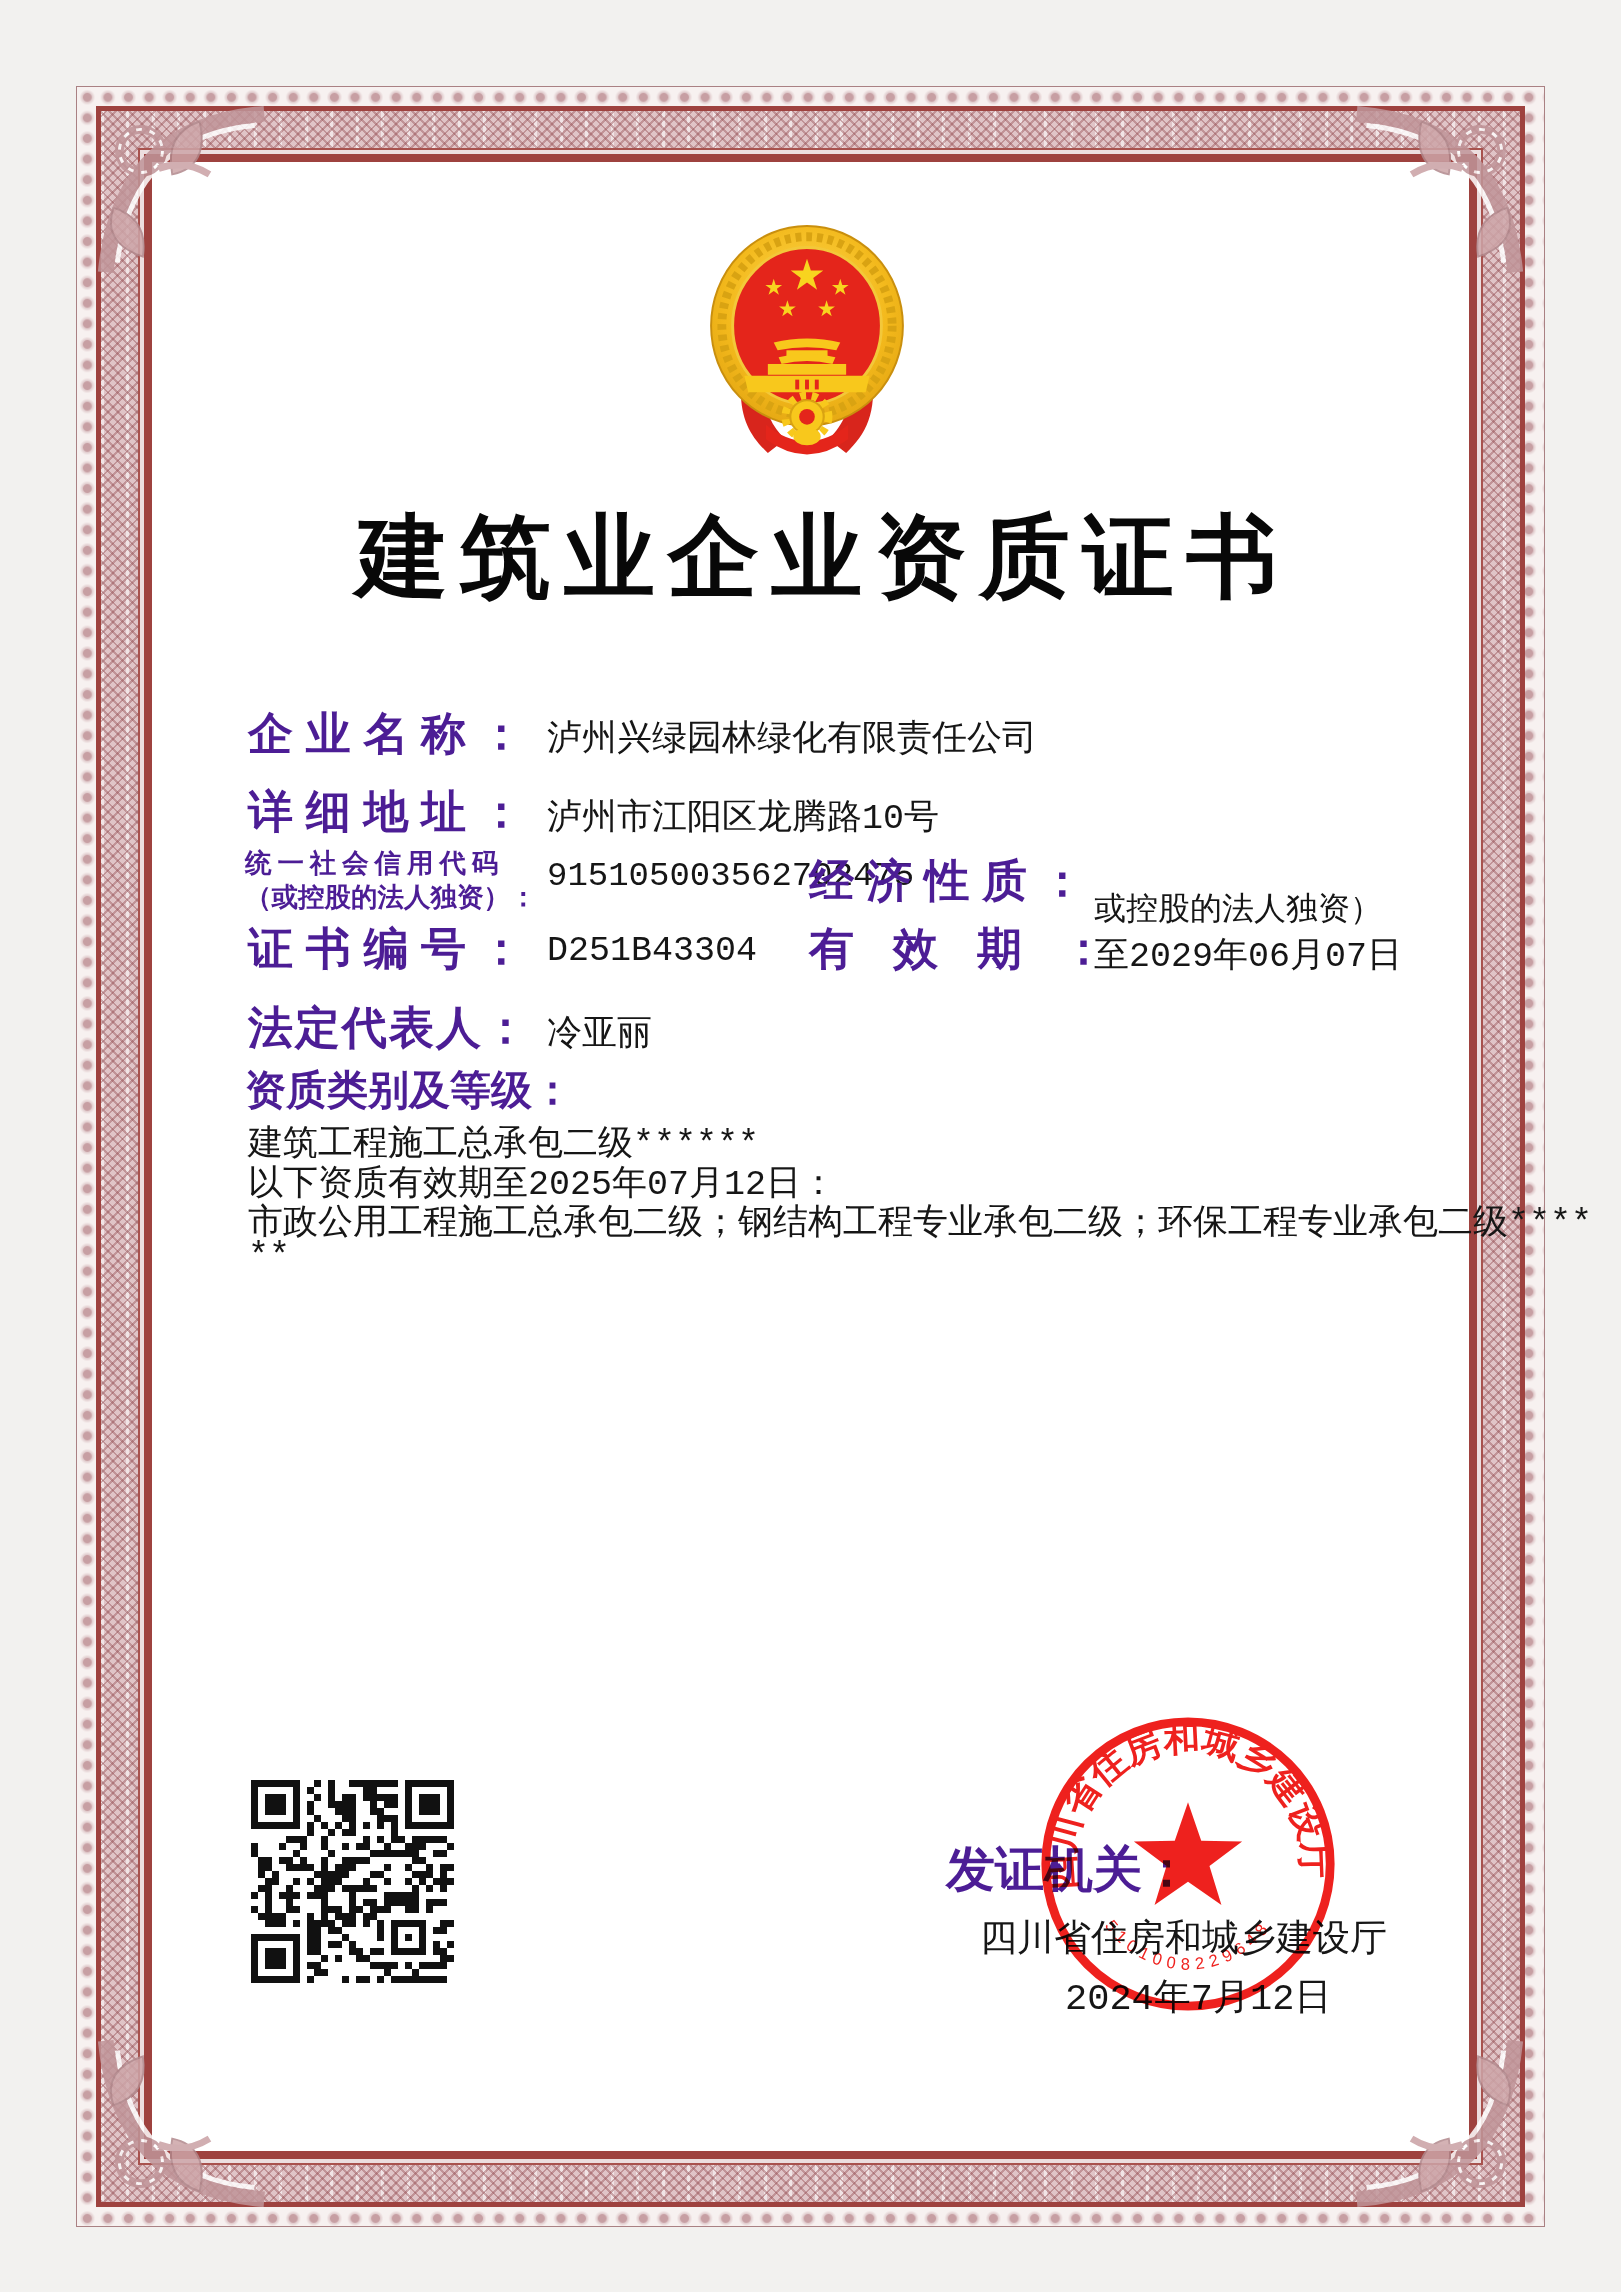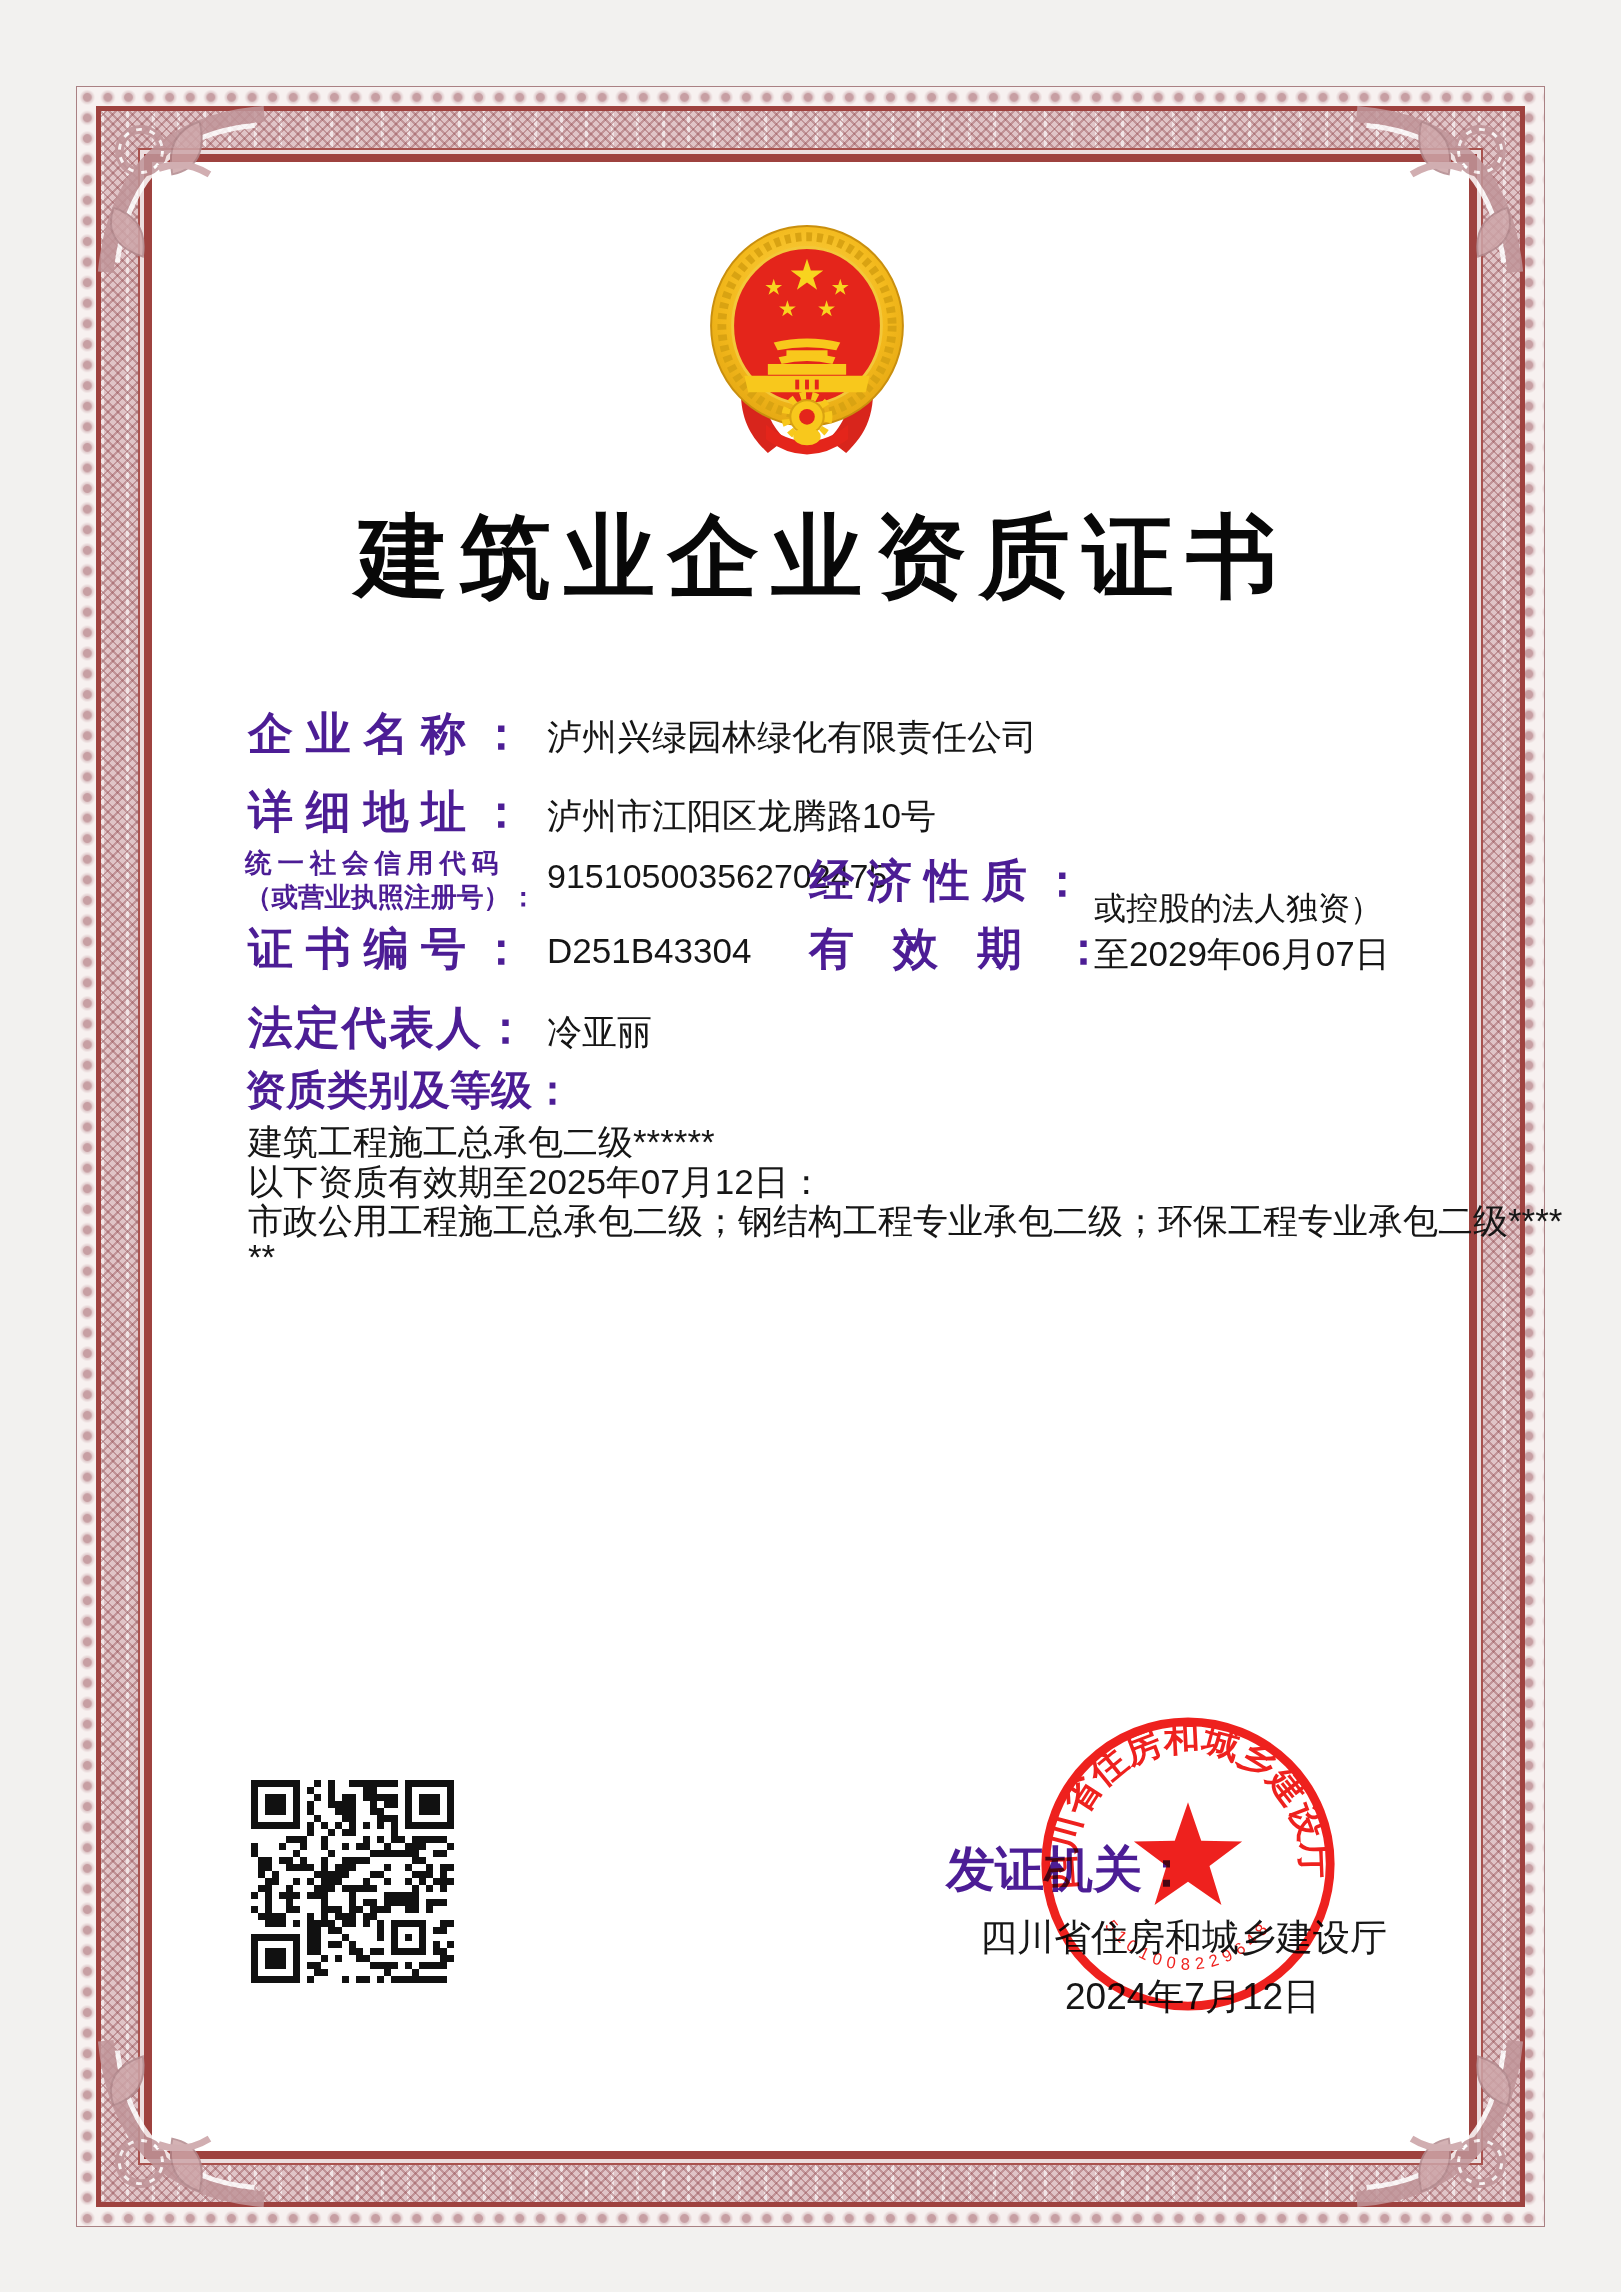--- a/index.html
+++ b/index.html
@@ -21,21 +21,21 @@
       repeating-linear-gradient(-45deg, rgba(146,74,79,.40) 0 2px, rgba(146,74,79,0) 2px 6.9px),
       repeating-linear-gradient(90deg, rgba(255,255,255,.55) 0 2.9px, rgba(255,255,255,0) 2.9px 25.5px);}
   .fb3{position:absolute;inset:37px;background:#a8524e;}
   .fb4{position:absolute;inset:2px;background:#ecdedf;}
   .fb5{position:absolute;inset:3.9px;background:#9e423f;}
   .fb6{position:absolute;inset:7.8px;background:#ffffff;}
   .corner{position:absolute;width:186px;height:186px;z-index:4;opacity:.85;}
   
   .content{position:absolute;inset:0;z-index:5;margin-top:6px;}
   .lbl{position:absolute;font-family:"Liberation Sans","DejaVu Sans",sans-serif;font-weight:700;color:#4c1d95;white-space:nowrap;}
-  .val{position:absolute;font-family:Liberation Sans, sans-serif;color:#161616;white-space:nowrap;}
+  .val{position:absolute;font-family:Liberation Mono, monospace;color:#161616;white-space:nowrap;}
   .title{position:absolute;left:0;top:490px;width:1621px;text-align:center;
     font-size:91px;font-weight:800;letter-spacing:12.7px;padding-left:12.7px;color:#080808;}
   .seal{position:absolute;left:1036px;top:1712px;z-index:6;mix-blend-mode:multiply;opacity:.95;}
 </style>
 </head>
 <body>
 
 <div class="frame">
   <div class="fb1">
     <div class="fb2">
@@ -139,21 +139,21 @@
 
   <div class="title">建筑业企业资质证书</div>
 
   <div class="lbl" style="left:248px;top:698px;font-size:45px;letter-spacing:12.7px;">企业名称：</div>
   <div class="val" style="left:547px;top:708px;font-size:35px;">泸州兴绿园林绿化有限责任公司</div>
 
   <div class="lbl" style="left:248px;top:776px;font-size:45px;letter-spacing:12.7px;">详细地址：</div>
   <div class="val" style="left:547px;top:787px;font-size:35px;">泸州市江阳区龙腾路10号</div>
 
   <div class="lbl" style="left:245px;top:839px;font-size:26.5px;letter-spacing:5.9px;">统一社会信用代码</div>
-  <div class="lbl" style="left:245px;top:873px;font-size:26.5px;">（或营业执照注册号）：</div>
+  <div class="lbl" style="left:245px;top:873px;font-size:26.5px;">（或控股的法人独资）：</div>
   <div class="val" style="left:547px;top:851px;font-size:34px;">915105003562702475</div>
 
   <div class="lbl" style="left:809px;top:845px;font-size:45px;letter-spacing:12.7px;">经济性质：</div>
   <div class="val" style="left:1094px;top:881px;font-size:32px;">或控股的法人独资）</div>
 
   <div class="lbl" style="left:248px;top:913px;font-size:45px;letter-spacing:12.7px;">证书编号：</div>
   <div class="val" style="left:547px;top:925px;font-size:35px;">D251B43304</div>
 
   <div class="lbl" style="left:809px;top:913px;font-size:45px;letter-spacing:39px;">有效期：</div>
   <div class="val" style="left:1094px;top:925px;font-size:35px;">至2029年06月07日</div>

